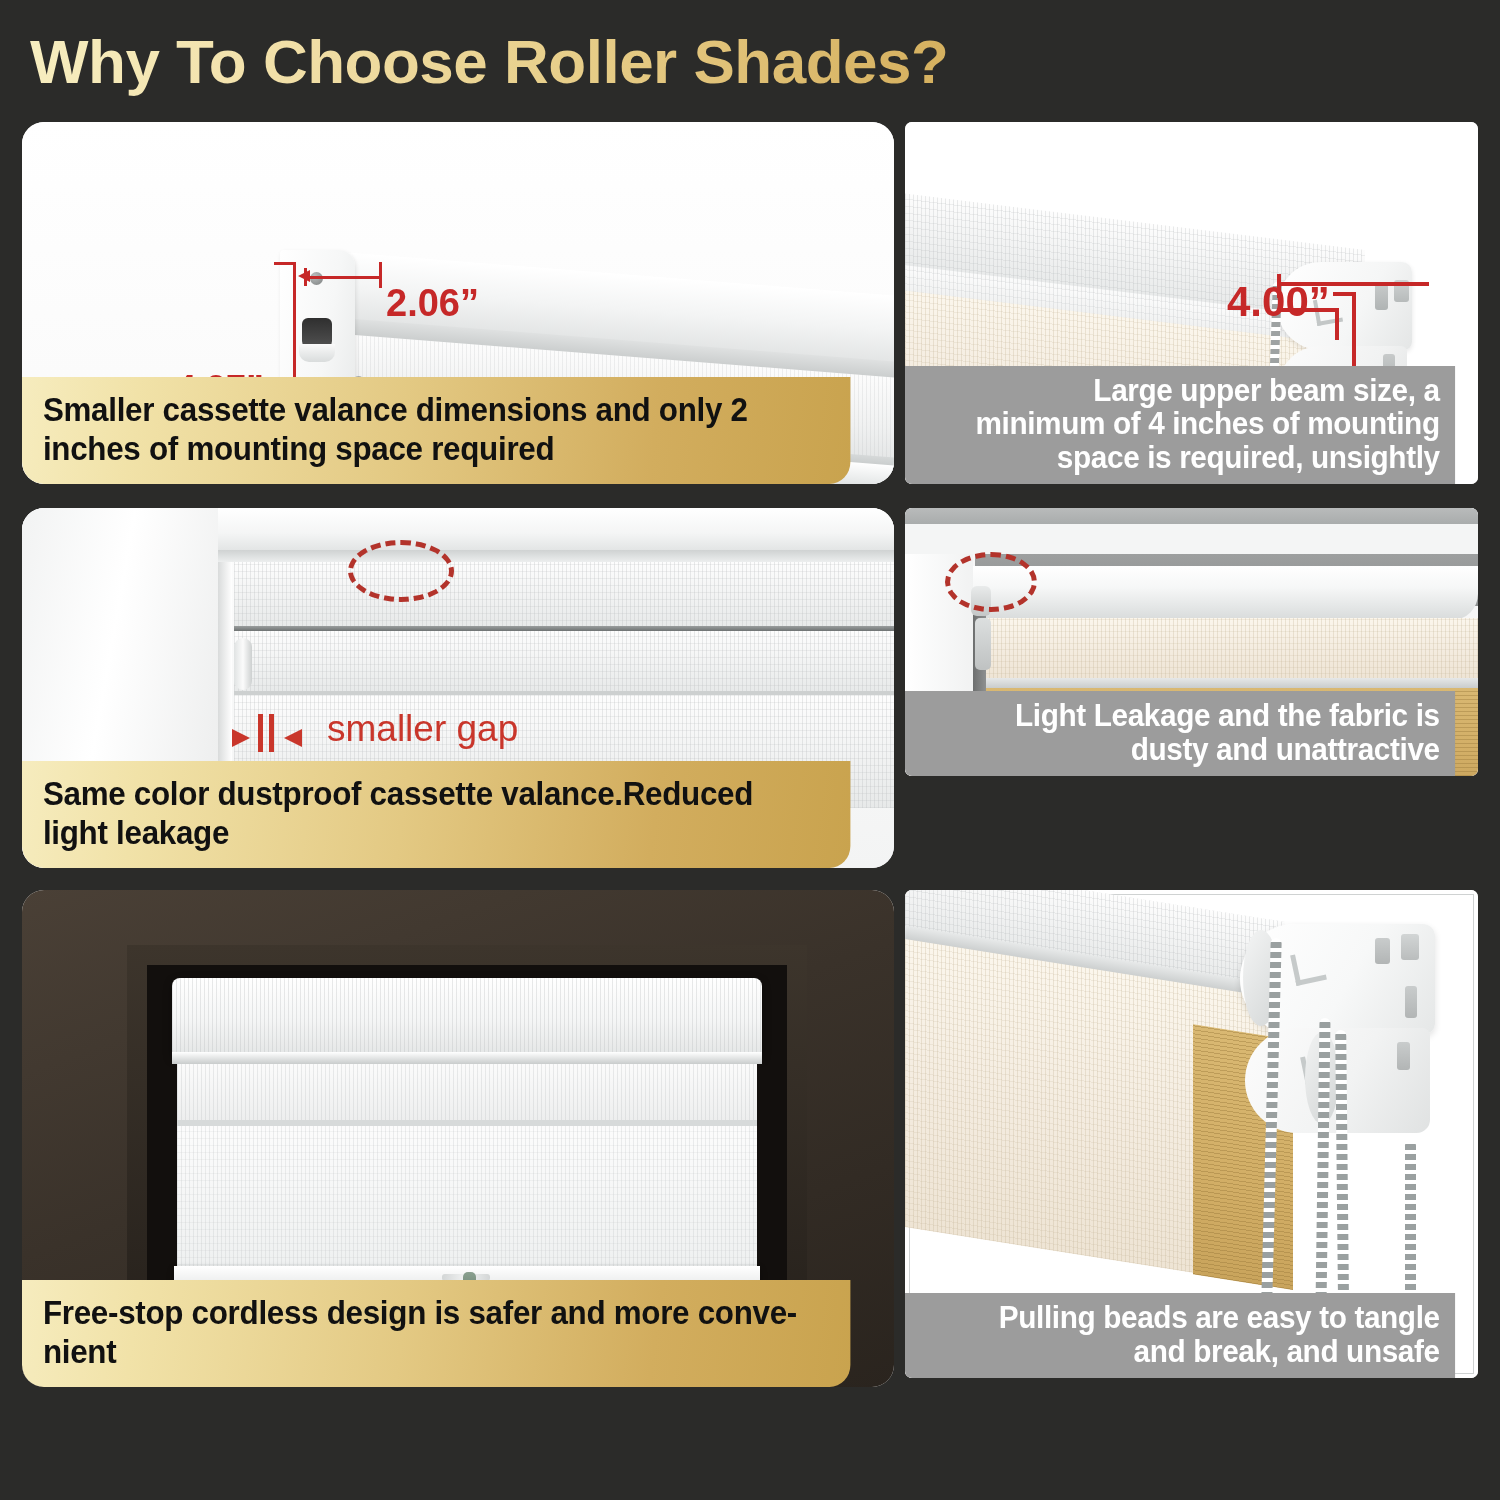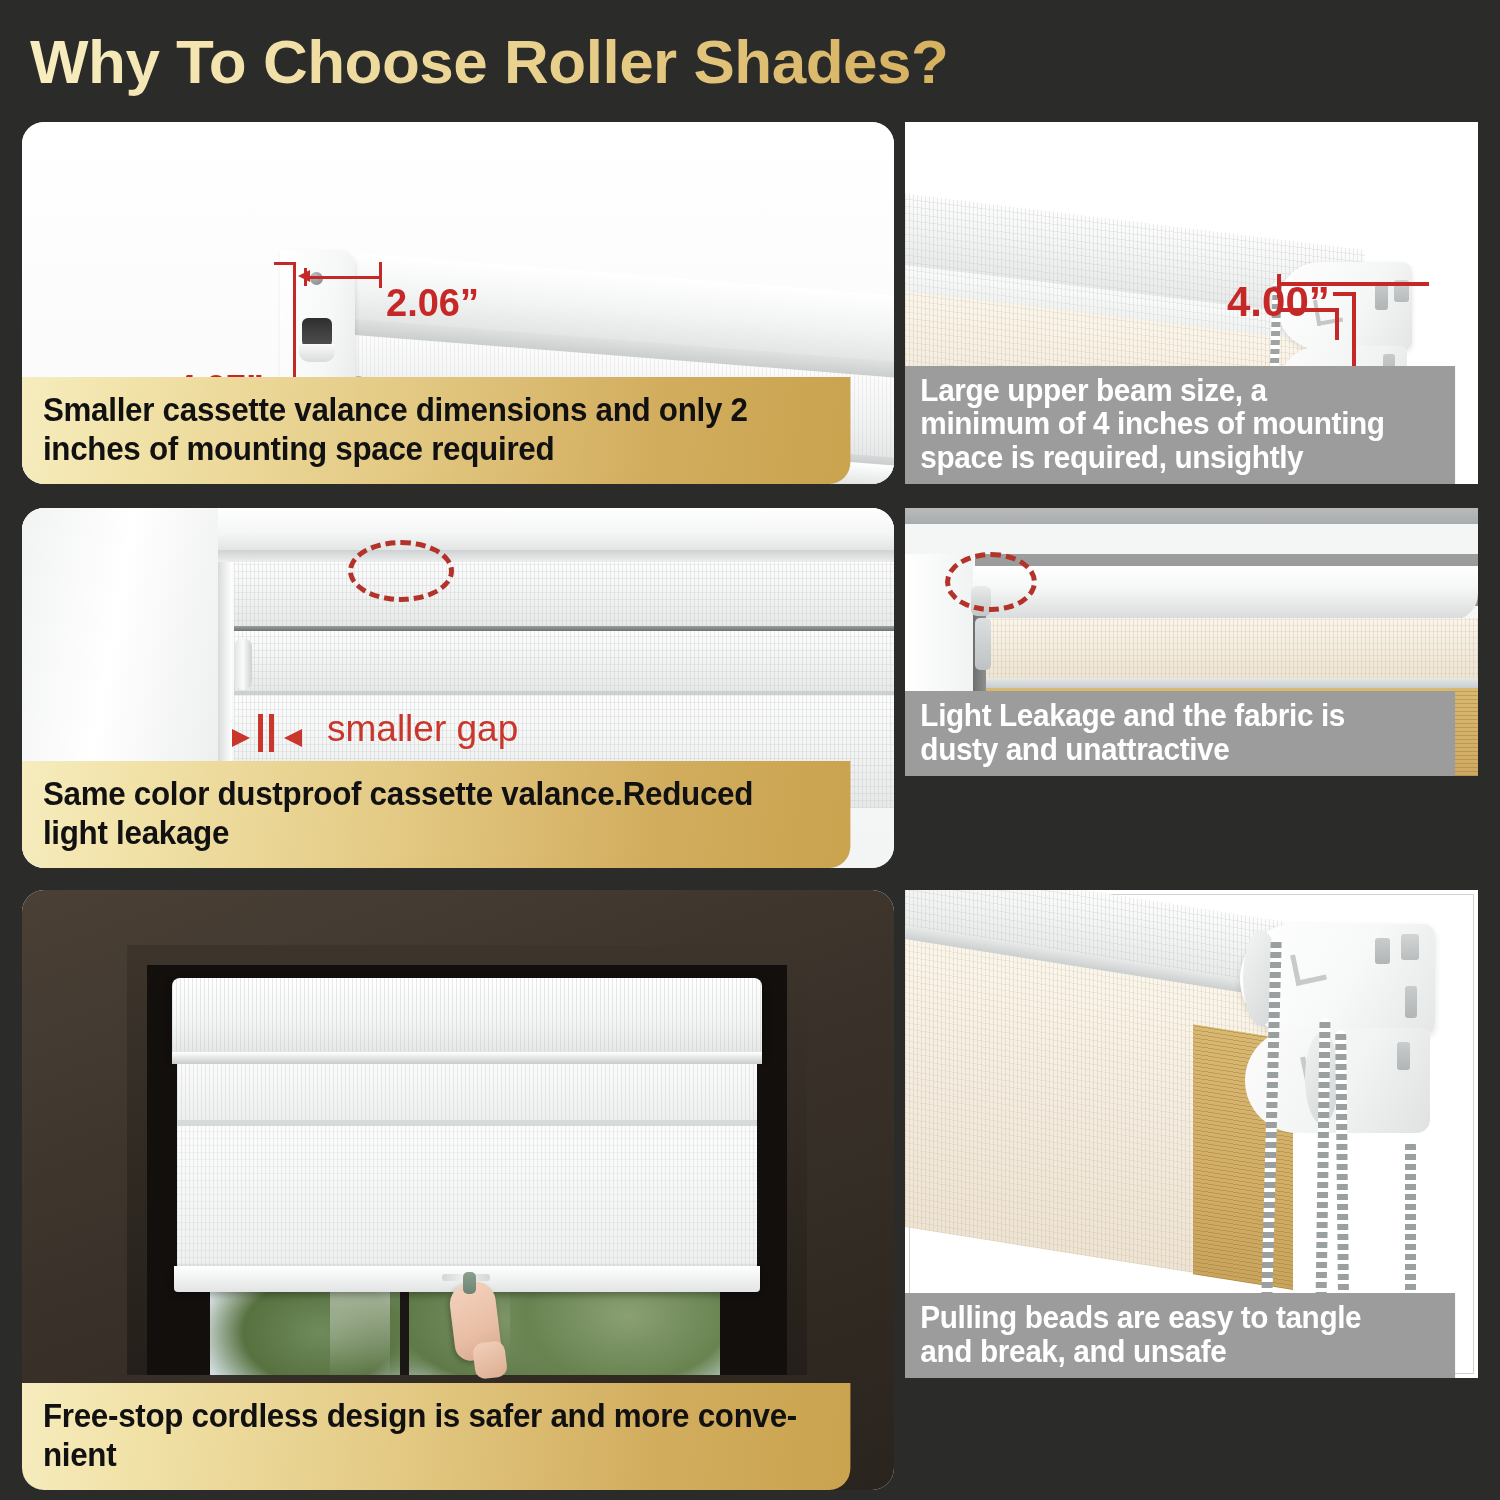--- a/index.html
+++ b/index.html
@@ -18,27 +18,27 @@
     line-height:80px;white-space:nowrap;
     background:linear-gradient(100deg,#f7eec0 0%,#f3e3ae 18%,#e8cf8b 48%,#d8b464 78%,#cba44f 100%);
     -webkit-background-clip:text;background-clip:text;color:transparent;
     -webkit-text-fill-color:transparent;
     text-shadow:none;
   }
 
   
   .panel{position:absolute;overflow:hidden;background:#fff;}
   .panel.left{border-radius:22px;}
-  .panel.right{border-radius:0;}
+  .panel.right{border-radius:7px;text-align:right;}
 
   .p-r1l{left:22px;  top:122px; width:872px; height:362px;}
   .p-r1r{left:905px; top:122px; width:573px; height:362px;}
   .p-r2l{left:22px;  top:508px; width:872px; height:360px;}
   .p-r2r{left:905px; top:508px; width:573px; height:268px;}
-  .p-r3l{left:22px;  top:890px; width:872px; height:600px;}
+  .p-r3l{left:22px;  top:890px; width:872px; height:497px;}
   .p-r3r{left:905px; top:890px; width:573px; height:488px;}
 
   .photo{position:absolute;left:0;top:0;right:0;bottom:0;}
 
   
   .cap{position:absolute;left:0;right:0;bottom:0;box-sizing:border-box;}
   .cap.good{
     background:linear-gradient(98deg,#f6ecbe 0%,#f1e2a8 14%,#e3c983 46%,#d2ad5e 76%,#c9a34e 100%);
     color:#111;
     padding:14px 22px 16px 22px;

